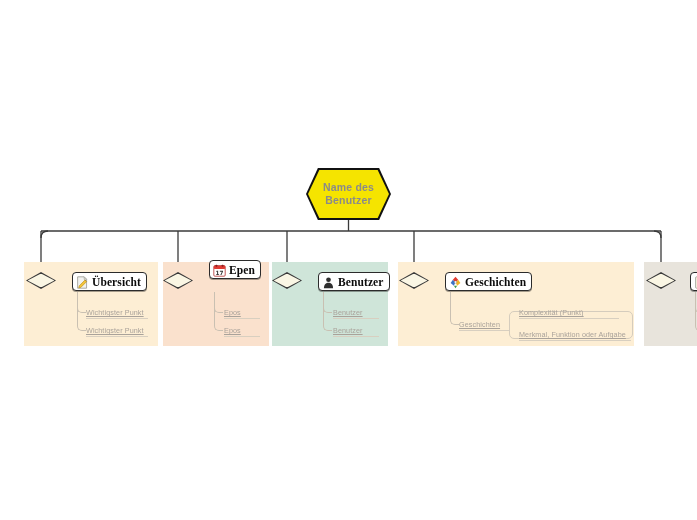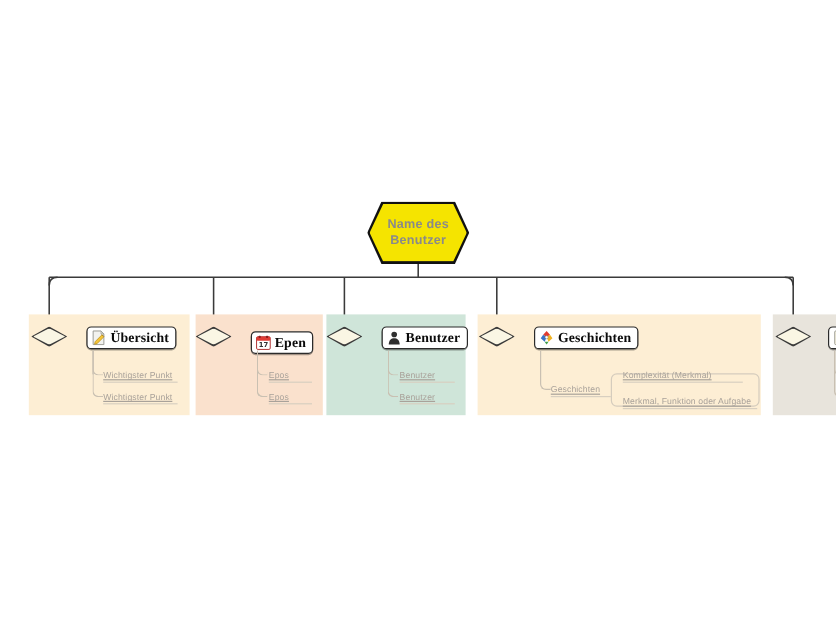--- a/index.html
+++ b/index.html
@@ -205,21 +205,21 @@
     <span class="nh-label">Übersicht</span>
   </div>
   <div class="elbow-v" style="left:77px;top:292px;height:20px;"></div>
   <div class="elbow" style="left:77px;top:292px;width:8px;height:20px;"></div>
   <div class="elbow" style="left:77px;top:292px;width:8px;height:38px;"></div>
   <div class="sub" style="left:86px;top:308px;">Wichtigster Punkt</div>
   <div class="sub-rule" style="left:86px;top:318px;width:62px;"></div>
   <div class="sub" style="left:86px;top:326px;">Wichtigster Punkt</div>
   <div class="sub-rule" style="left:86px;top:336px;width:62px;"></div>
 
-  <div class="node-head" style="left:209px;top:276px;">
+  <div class="node-head" style="left:209px;top:260px;">
     <span class="ico">
       <svg viewBox="0 0 16 16" width="13" height="13">
         <rect x="1" y="2" width="14" height="13" rx="1.3" fill="#ffffff" stroke="#b03030" stroke-width="1"></rect>
         <rect x="1" y="2" width="14" height="4.2" rx="1.3" fill="#e03b34"></rect>
         <rect x="3.2" y="1" width="2" height="2.4" rx=".6" fill="#8a1f1f"></rect>
         <rect x="10.8" y="1" width="2" height="2.4" rx=".6" fill="#8a1f1f"></rect>
         <text x="8" y="13" font-family="DejaVu Sans, sans-serif" font-size="7" font-weight="bold" fill="#333333" text-anchor="middle">17</text>
       </svg>
     </span>
     <span class="nh-label">Epen</span>
@@ -259,21 +259,21 @@
     </span>
     <span class="nh-label">Geschichten</span>
   </div>
 
   <div class="elbow" style="left:450px;top:292px;width:8px;height:32px;"></div>
   <div class="sub" style="left:459px;top:320px;">Geschichten</div>
 
   <div class="sub-rule" style="left:459px;top:330px;width:50px;"></div>
 
   <div class="subbox" style="left:509px;top:311px;width:124px;height:28px;"></div>
-  <div class="sub" style="left:519px;top:308px;">Komplexität (Merkmal)</div>
+  <div class="sub" style="left:519px;top:308px;">Komplexität (Punkt)</div>
   <div class="sub-rule" style="left:519px;top:318px;width:100px;"></div>
   <div class="sub" style="left:519px;top:330px;">Merkmal, Funktion oder Aufgabe</div>
   <div class="sub-rule" style="left:519px;top:340px;width:112px;"></div>
 
   <div class="node-head" style="left:690px;top:272px;width:30px;">
     <span class="ico">
       <svg viewBox="0 0 16 16" width="13" height="13">
         <rect x="2" y="1" width="12" height="14" rx="1" fill="#fdf7e3" stroke="#9a9a93" stroke-width="1"></rect>
         <path d="M4.5 4.5 h7 M4.5 7.5 h7 M4.5 10.5 h5" stroke="#d8a62b" stroke-width="1"></path>
       </svg>

